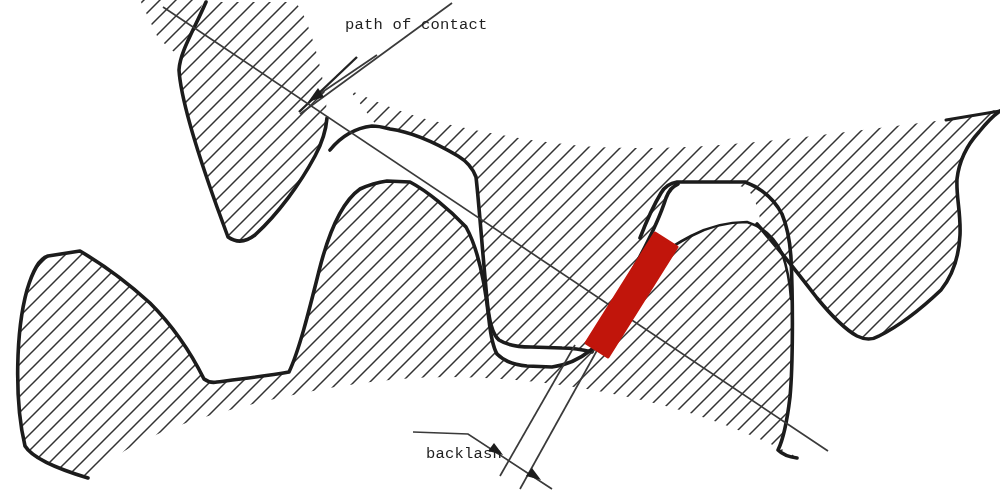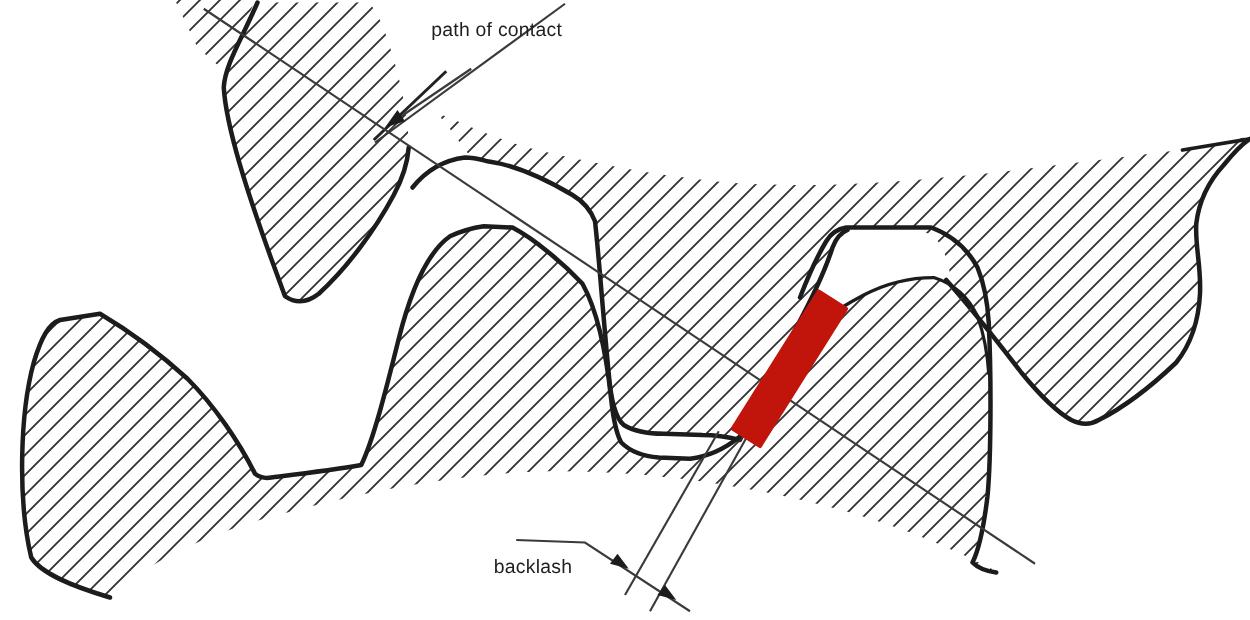--- a/index.html
+++ b/index.html
@@ -1,33 +1,33 @@
 <!DOCTYPE html>
 <html><head>
 <meta charset="utf-8">
 <style>
   html,body{margin:0;padding:0;background:#fff;}
   #stage{
     position:relative;
     width:1000px;height:496px;
     background:#ffffff;
-    font-family:Liberation Sans, sans-serif;
+    font-family:Liberation Mono, monospace;
     overflow:hidden;
   }
   #drawing{position:absolute;left:0;top:0;}
   .fig-label{
     position:absolute;
     color:#1f1f1f;
     font-size:15.5px;
     letter-spacing:0.2px;
     white-space:nowrap;
     user-select:none;
   }
   #label-poc{left:345px;top:16px;}
-  #label-backlash{left:395px;top:445px;}
+  #label-backlash{left:426px;top:445px;}
 </style>
 </head>
 <body>
 
 <div id="stage">
 
   <svg id="drawing" width="1000" height="496" viewBox="0 0 1000 496" xmlns="http://www.w3.org/2000/svg">
 
     <defs>
 

